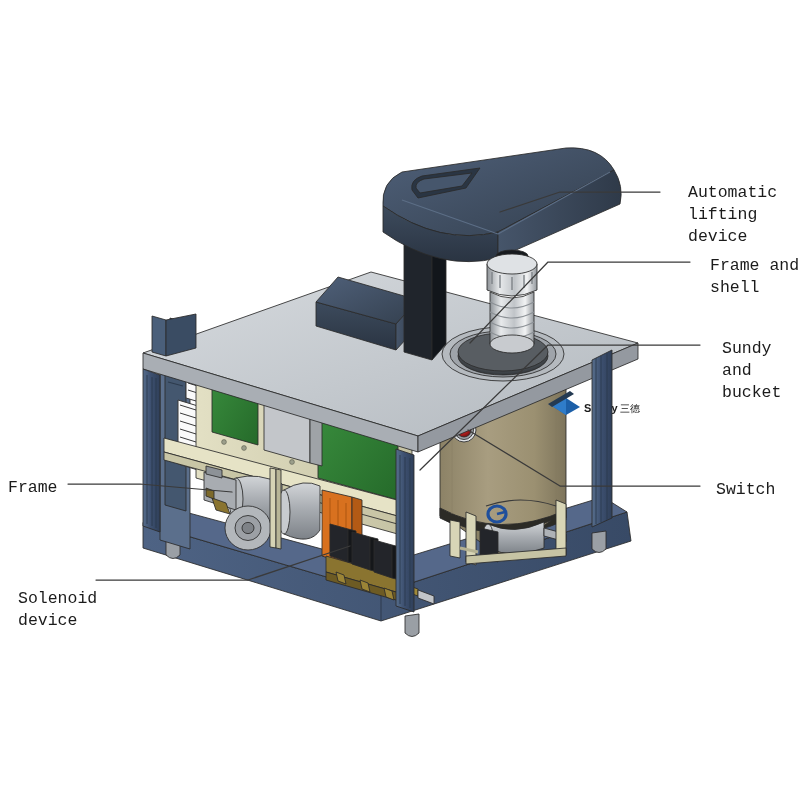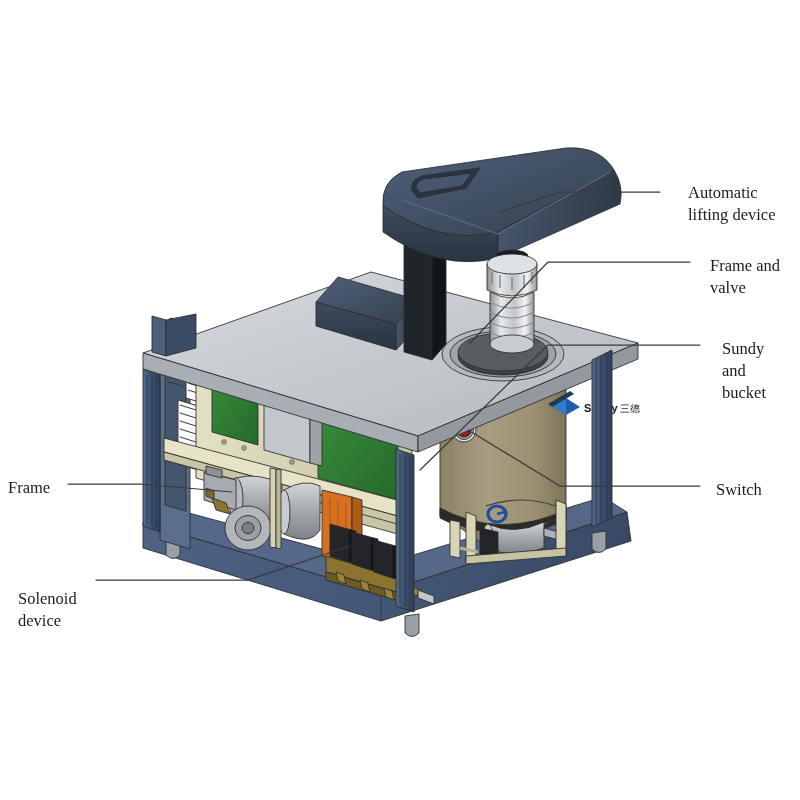--- a/index.html
+++ b/index.html
@@ -2,21 +2,21 @@
 <html><head>
 <meta charset="utf-8">
 <title>Equipment Diagram</title>
 <style>
   html,body{margin:0;padding:0;background:#ffffff;}
   body{width:800px;height:800px;overflow:hidden;
        font-family:"Liberation Serif","DejaVu Serif",serif;}
   #stage{position:relative;width:800px;height:800px;background:#fff;}
   svg.layer{position:absolute;left:0;top:0;width:800px;height:800px;}
   .callout{position:absolute;color:#1b1b1b;font-size:16.5px;line-height:1.32;
-           font-family:Liberation Serif, serif;white-space:pre-line;}
+           font-family:Liberation Mono, monospace;white-space:pre-line;}
 </style>
 </head>
 <body>
 
 <div id="stage">
 
   <svg class="layer" viewBox="0 0 800 800">
     <defs>
       <linearGradient id="gHousTop" x1="0" y1="0" x2="1" y2="1">
         <stop offset="0" stop-color="#4f6079"></stop>
@@ -314,21 +314,21 @@
         <path d="M 700,486 L 560,486 L 468,430"></path>
         <path d="M 68,484 L 140,484 L 232,492"></path>
         <path d="M 96,580 L 248,580 L 350,546"></path>
       </g>
   </svg>
 
   <div id="callout-layer">
       <div class="callout" style="left: 688px; top: 182px;">Automatic
 lifting device</div>
       <div class="callout" style="left: 710px; top: 255px;">Frame and
-valve</div>
+shell</div>
       <div class="callout" style="left: 722px; top: 338px;">Sundy
 and
 bucket</div>
       <div class="callout" style="left: 716px; top: 479px; text-align: right;">Switch</div>
       <div class="callout" style="left: 8px; top: 477px;">Frame</div>
       <div class="callout" style="left: 18px; top: 588px;">Solenoid
 device</div>
     </div>
 
 </div>

